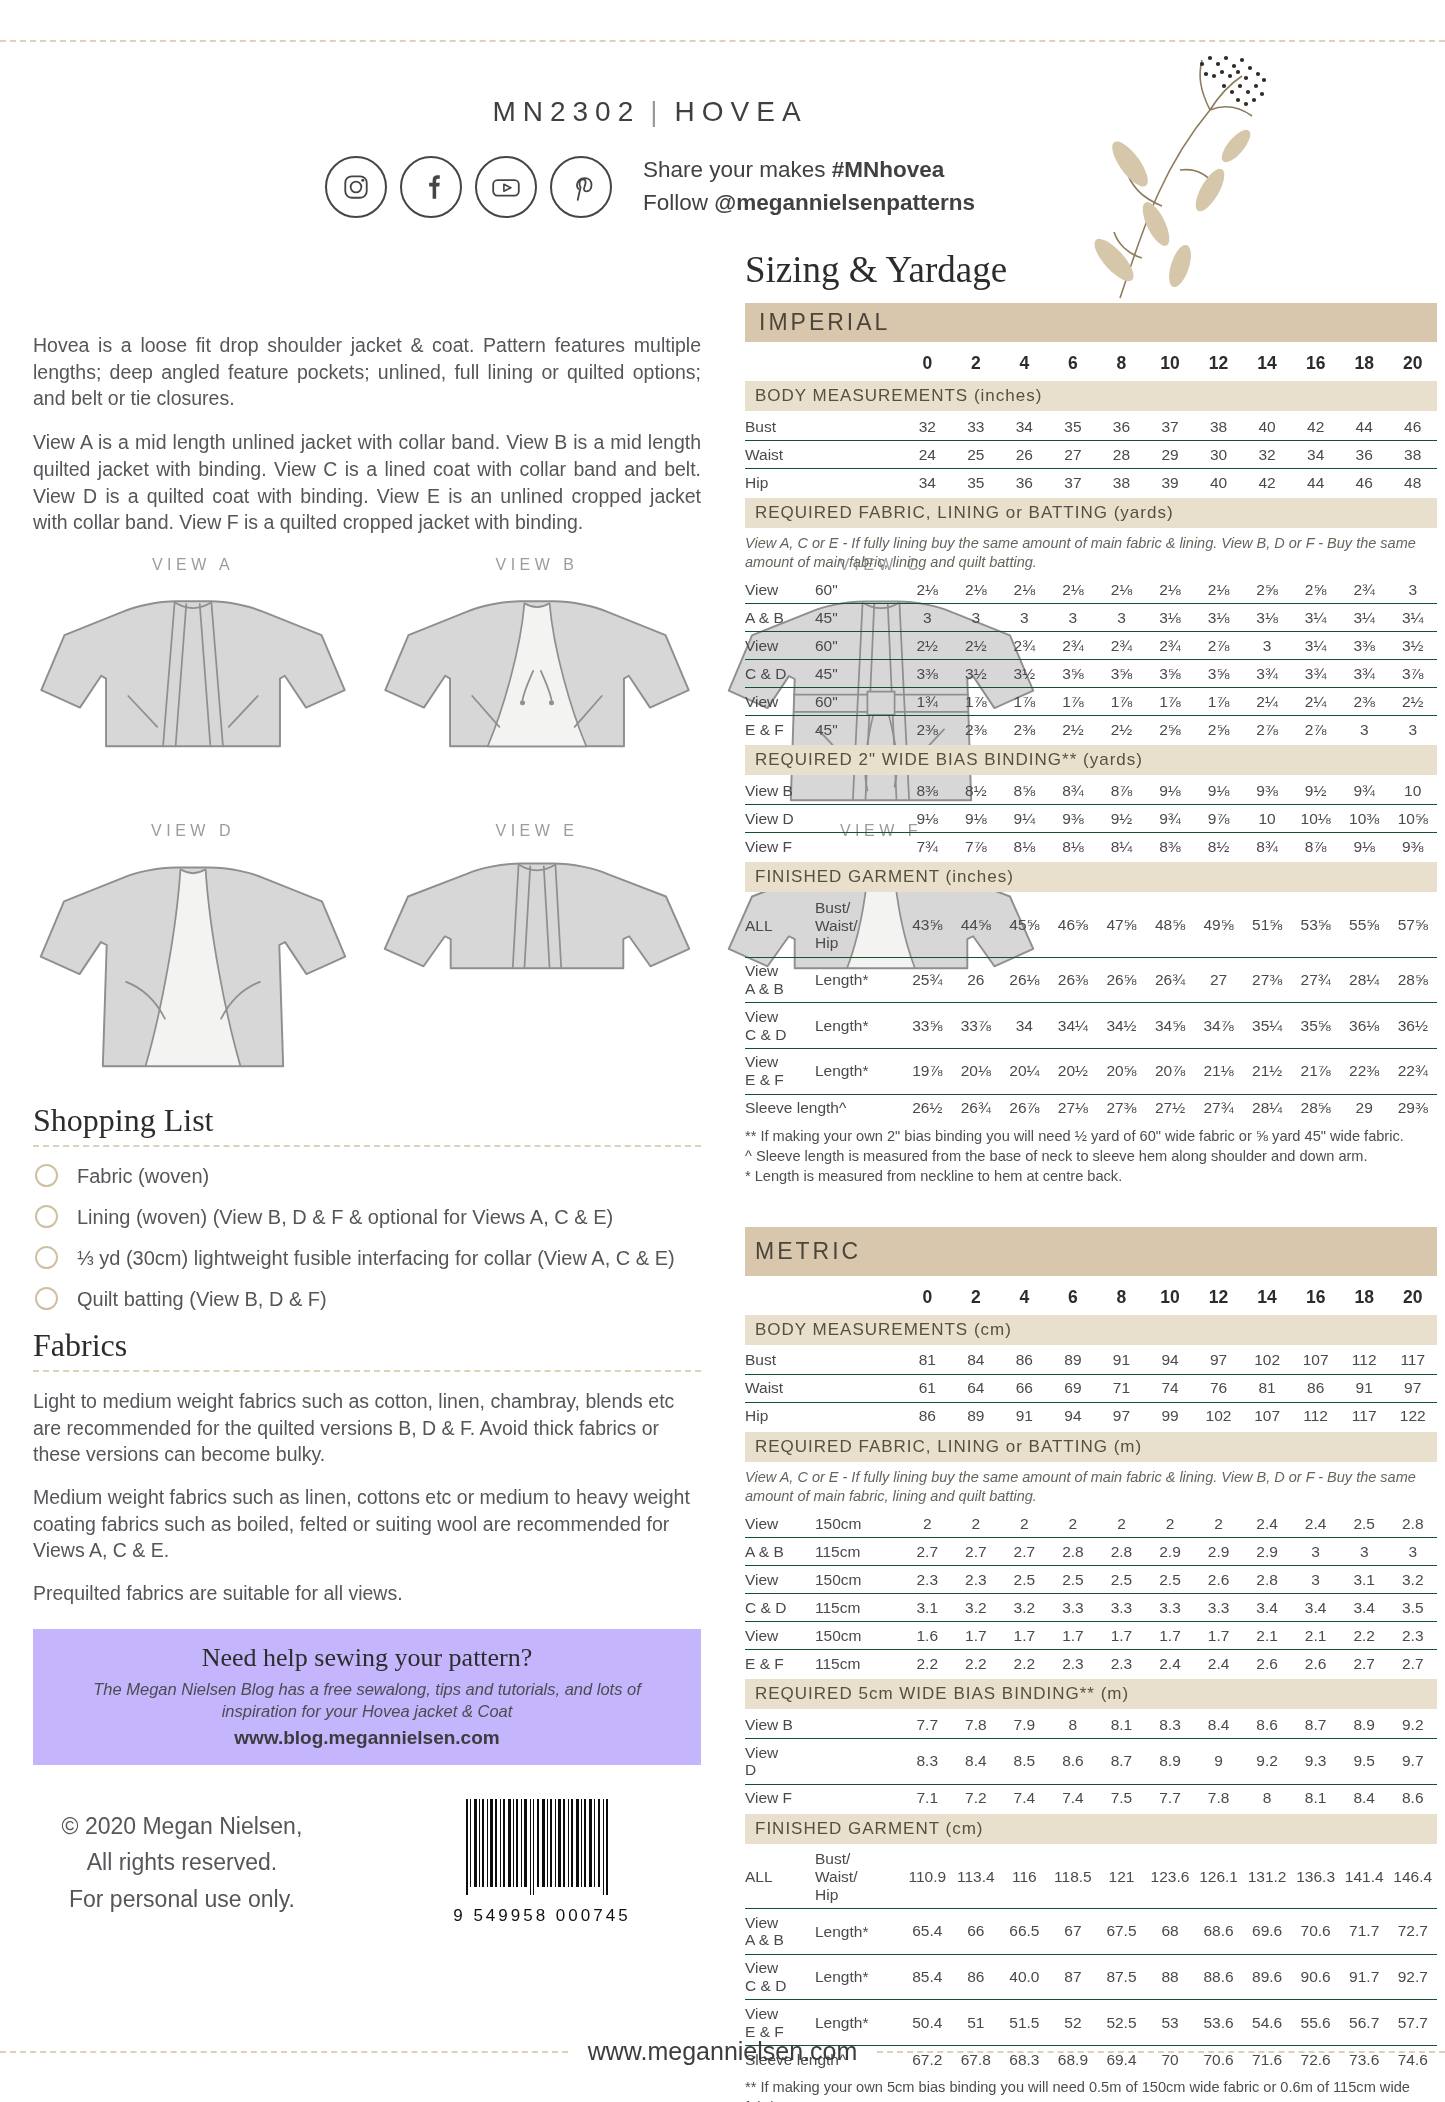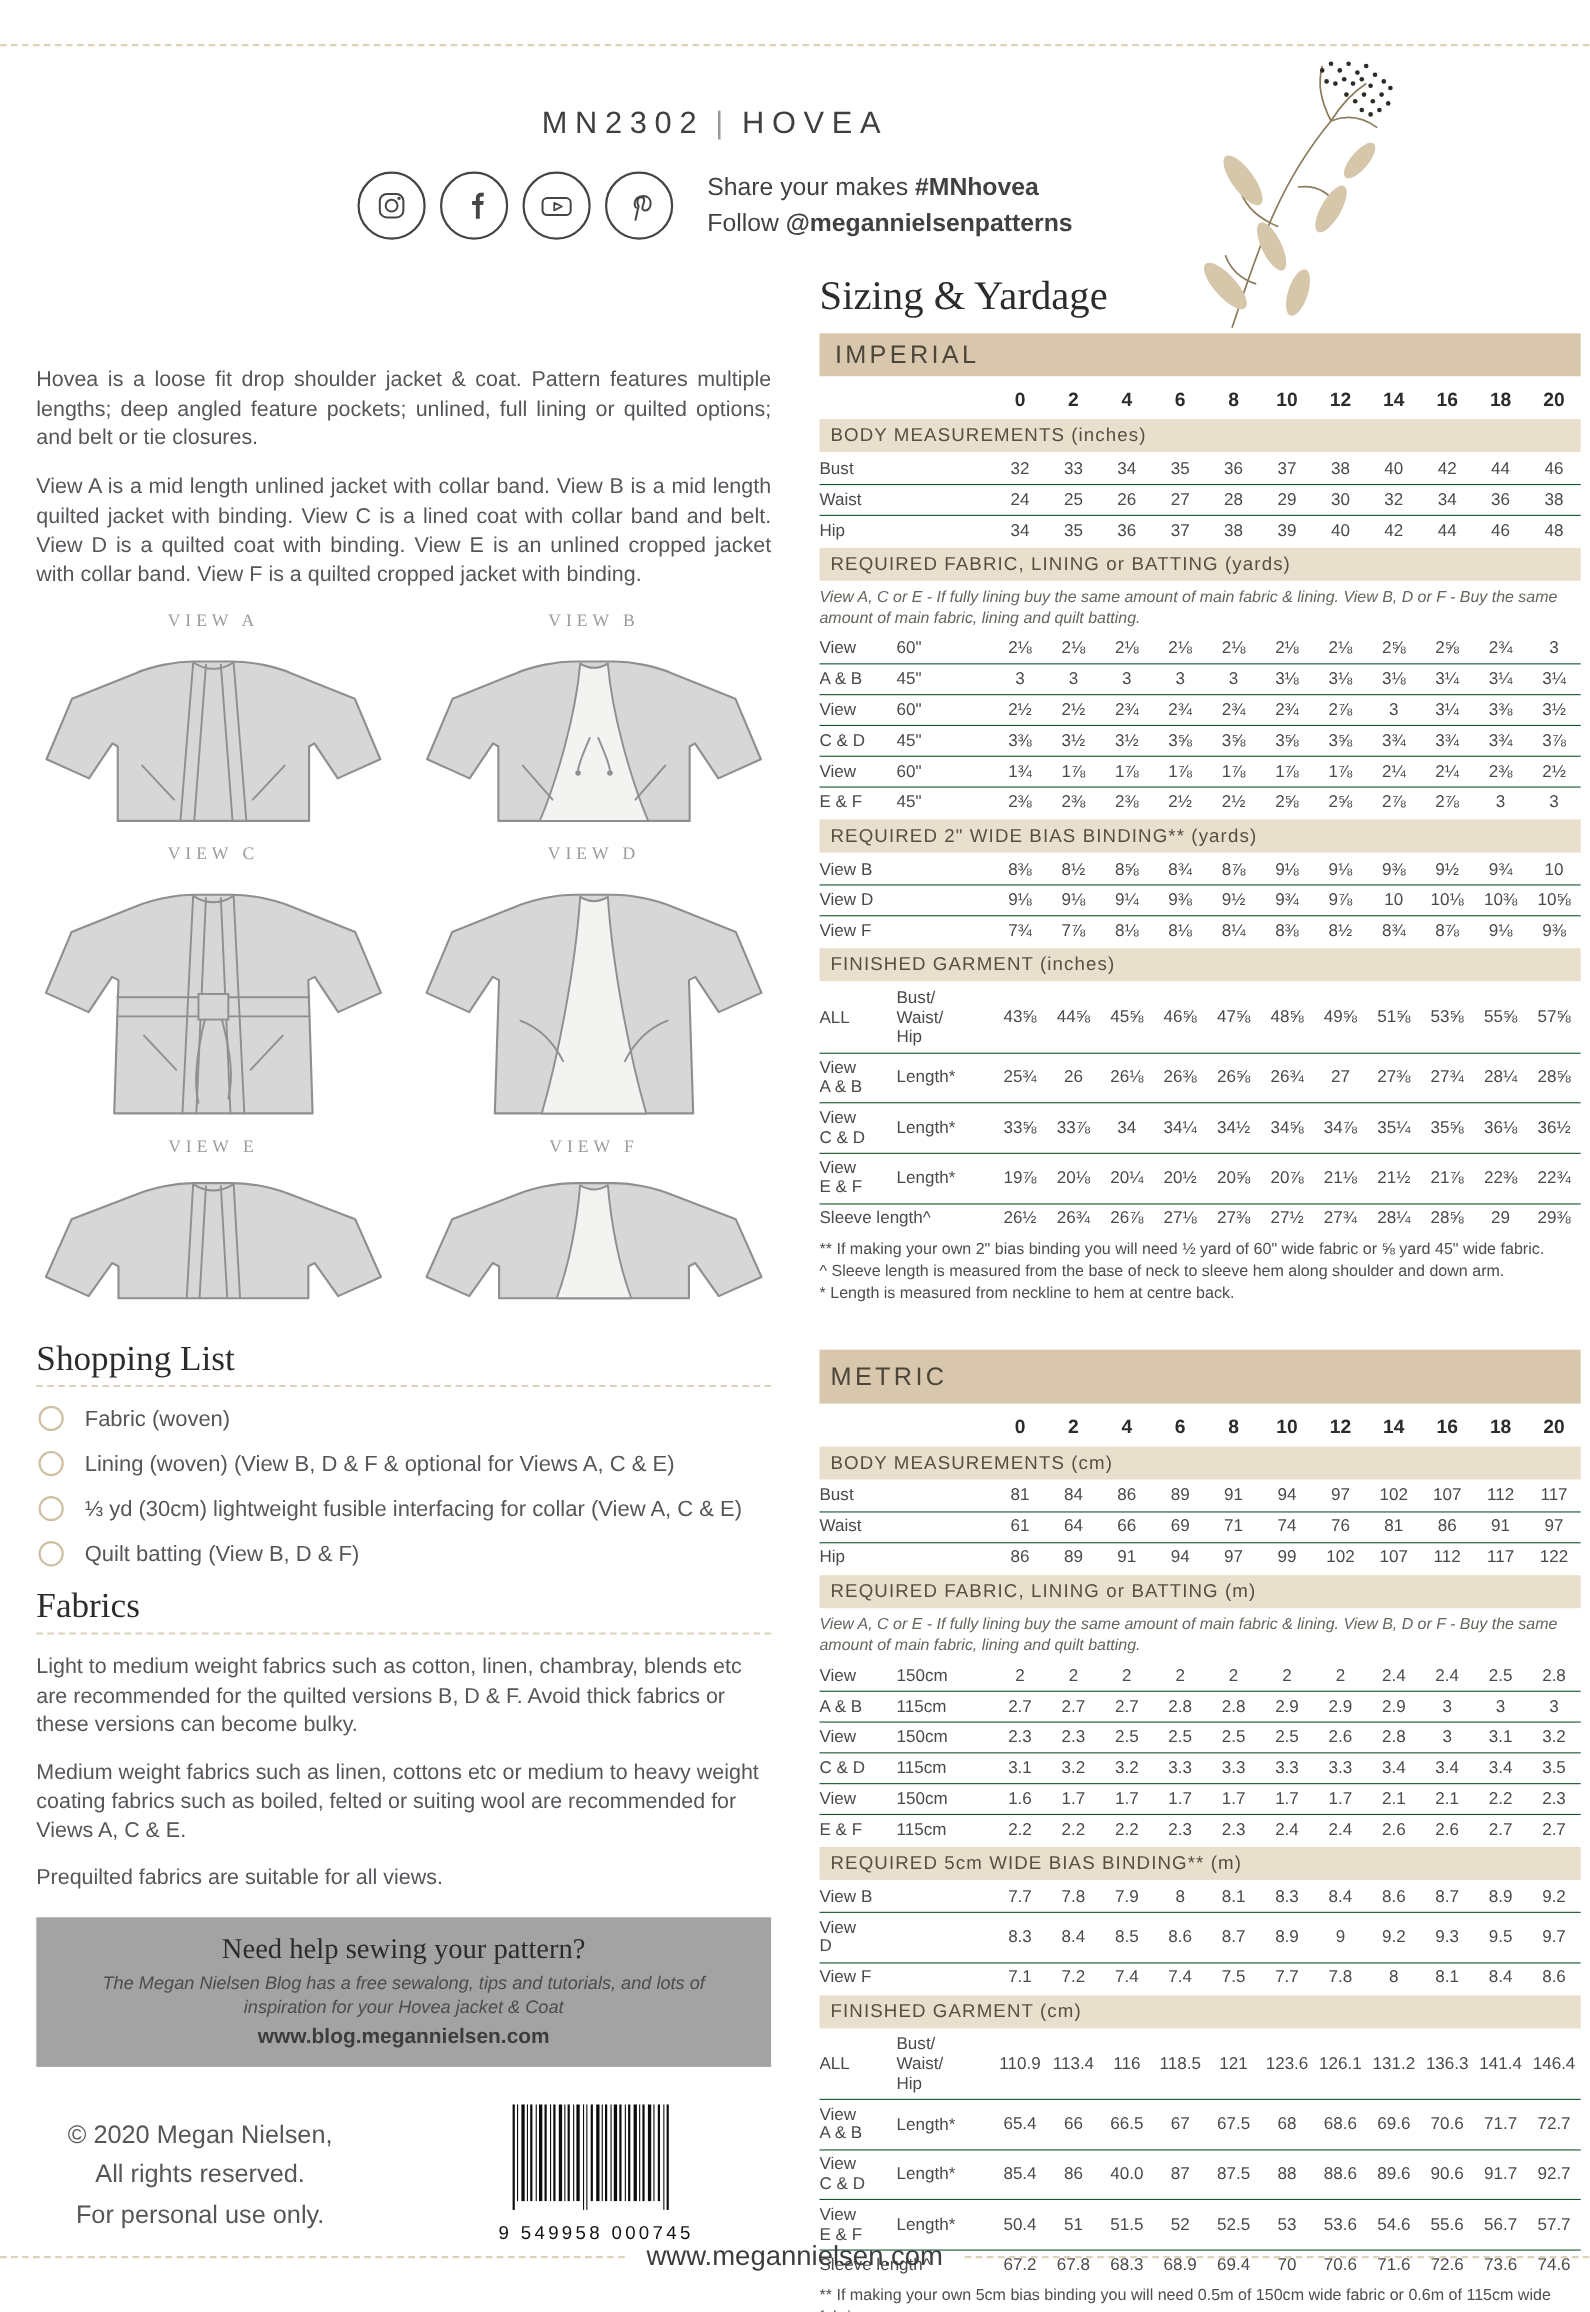--- a/index.html
+++ b/index.html
@@ -23,39 +23,39 @@
   .share-block{text-align:left;margin-left:18px;font-size:22.5px;color:#414144;line-height:1.45;}
   .share-block b{font-weight:bold;}
   .flower{position:absolute;top:48px;left:1058px;}
 
   
   .col-left{position:absolute;left:33px;top:332px;width:668px;}
   .col-right{position:absolute;left:745px;top:248px;width:692px;}
 
   
   p.intro{font-size:19.5px;line-height:1.37;text-align:justify;margin:0 0 17px;color:#55565a;}
-  .views-grid{display:grid;grid-template-columns:1fr 1fr;column-gap:24px;margin-top:20px;font-family:Liberation Serif, serif;}
+  .views-grid{display:grid;grid-template-columns:1fr 1fr 1fr;column-gap:24px;margin-top:20px;}
   .view-cell{text-align:center;margin-bottom:14px;}
   .view-label{font-size:16px;letter-spacing:4.5px;color:#9c9c9c;margin-bottom:8px;}
   .jacket{display:block;margin:0 auto;}
   .jbody{fill:#d7d7d7;stroke:#8f8f8f;stroke-width:2;stroke-linejoin:round;}
   .jinner{fill:#f3f3f2;stroke:#8f8f8f;stroke-width:1.8;stroke-linejoin:round;}
   .jline{fill:none;stroke:#8f8f8f;stroke-width:1.8;stroke-linecap:round;}
   .jdot{fill:#8f8f8f;}
 
   h2.left-head{font-family:"Liberation Serif",serif;font-weight:400;font-size:32px;
     color:#2d2c2a;margin:14px 0 6px;}
   .dash{border-top:2px dashed #ddd1ba;margin:2px 0 16px;}
   .shop-item{position:relative;padding-left:44px;font-size:20px;line-height:1.3;
     margin-bottom:15px;color:#55565a;}
   .shop-item .circ{position:absolute;left:2px;top:1px;width:19px;height:19px;
     border:2px solid #cfc0a3;border-radius:50%;background:#fff;}
   .fabrics p{font-size:19.5px;line-height:1.37;text-align:left;margin:0 0 16px;color:#55565a;}
 
-  .help-box{background:#a3a3a3;text-align:center;padding:14px 34px 16px;margin-top:22px;}
+  .help-box{background:#c4b5fd;text-align:center;padding:14px 34px 16px;margin-top:22px;}
   .help-box h3{font-family:"Liberation Serif",serif;font-weight:400;font-size:26px;
     color:#2d2c2a;margin:0 0 5px;}
   .help-box .it{font-style:italic;font-size:16.5px;line-height:1.35;color:#4c4c4e;}
   .help-box .url{font-weight:bold;font-size:19px;margin-top:5px;color:#3c3c3e;text-align:center;}
 
   .bottom-row{display:flex;align-items:center;margin-top:34px;}
   .copyright{width:320px;text-align:center;font-size:23px;line-height:1.6;color:#56565a;}
   .barcode-wrap{margin-left:52px;text-align:center;}
   .barcode-digits{font-size:17px;letter-spacing:3px;color:#111;margin-top:-16px;background:#fff;
     display:inline-block;padding:0 2px;}

